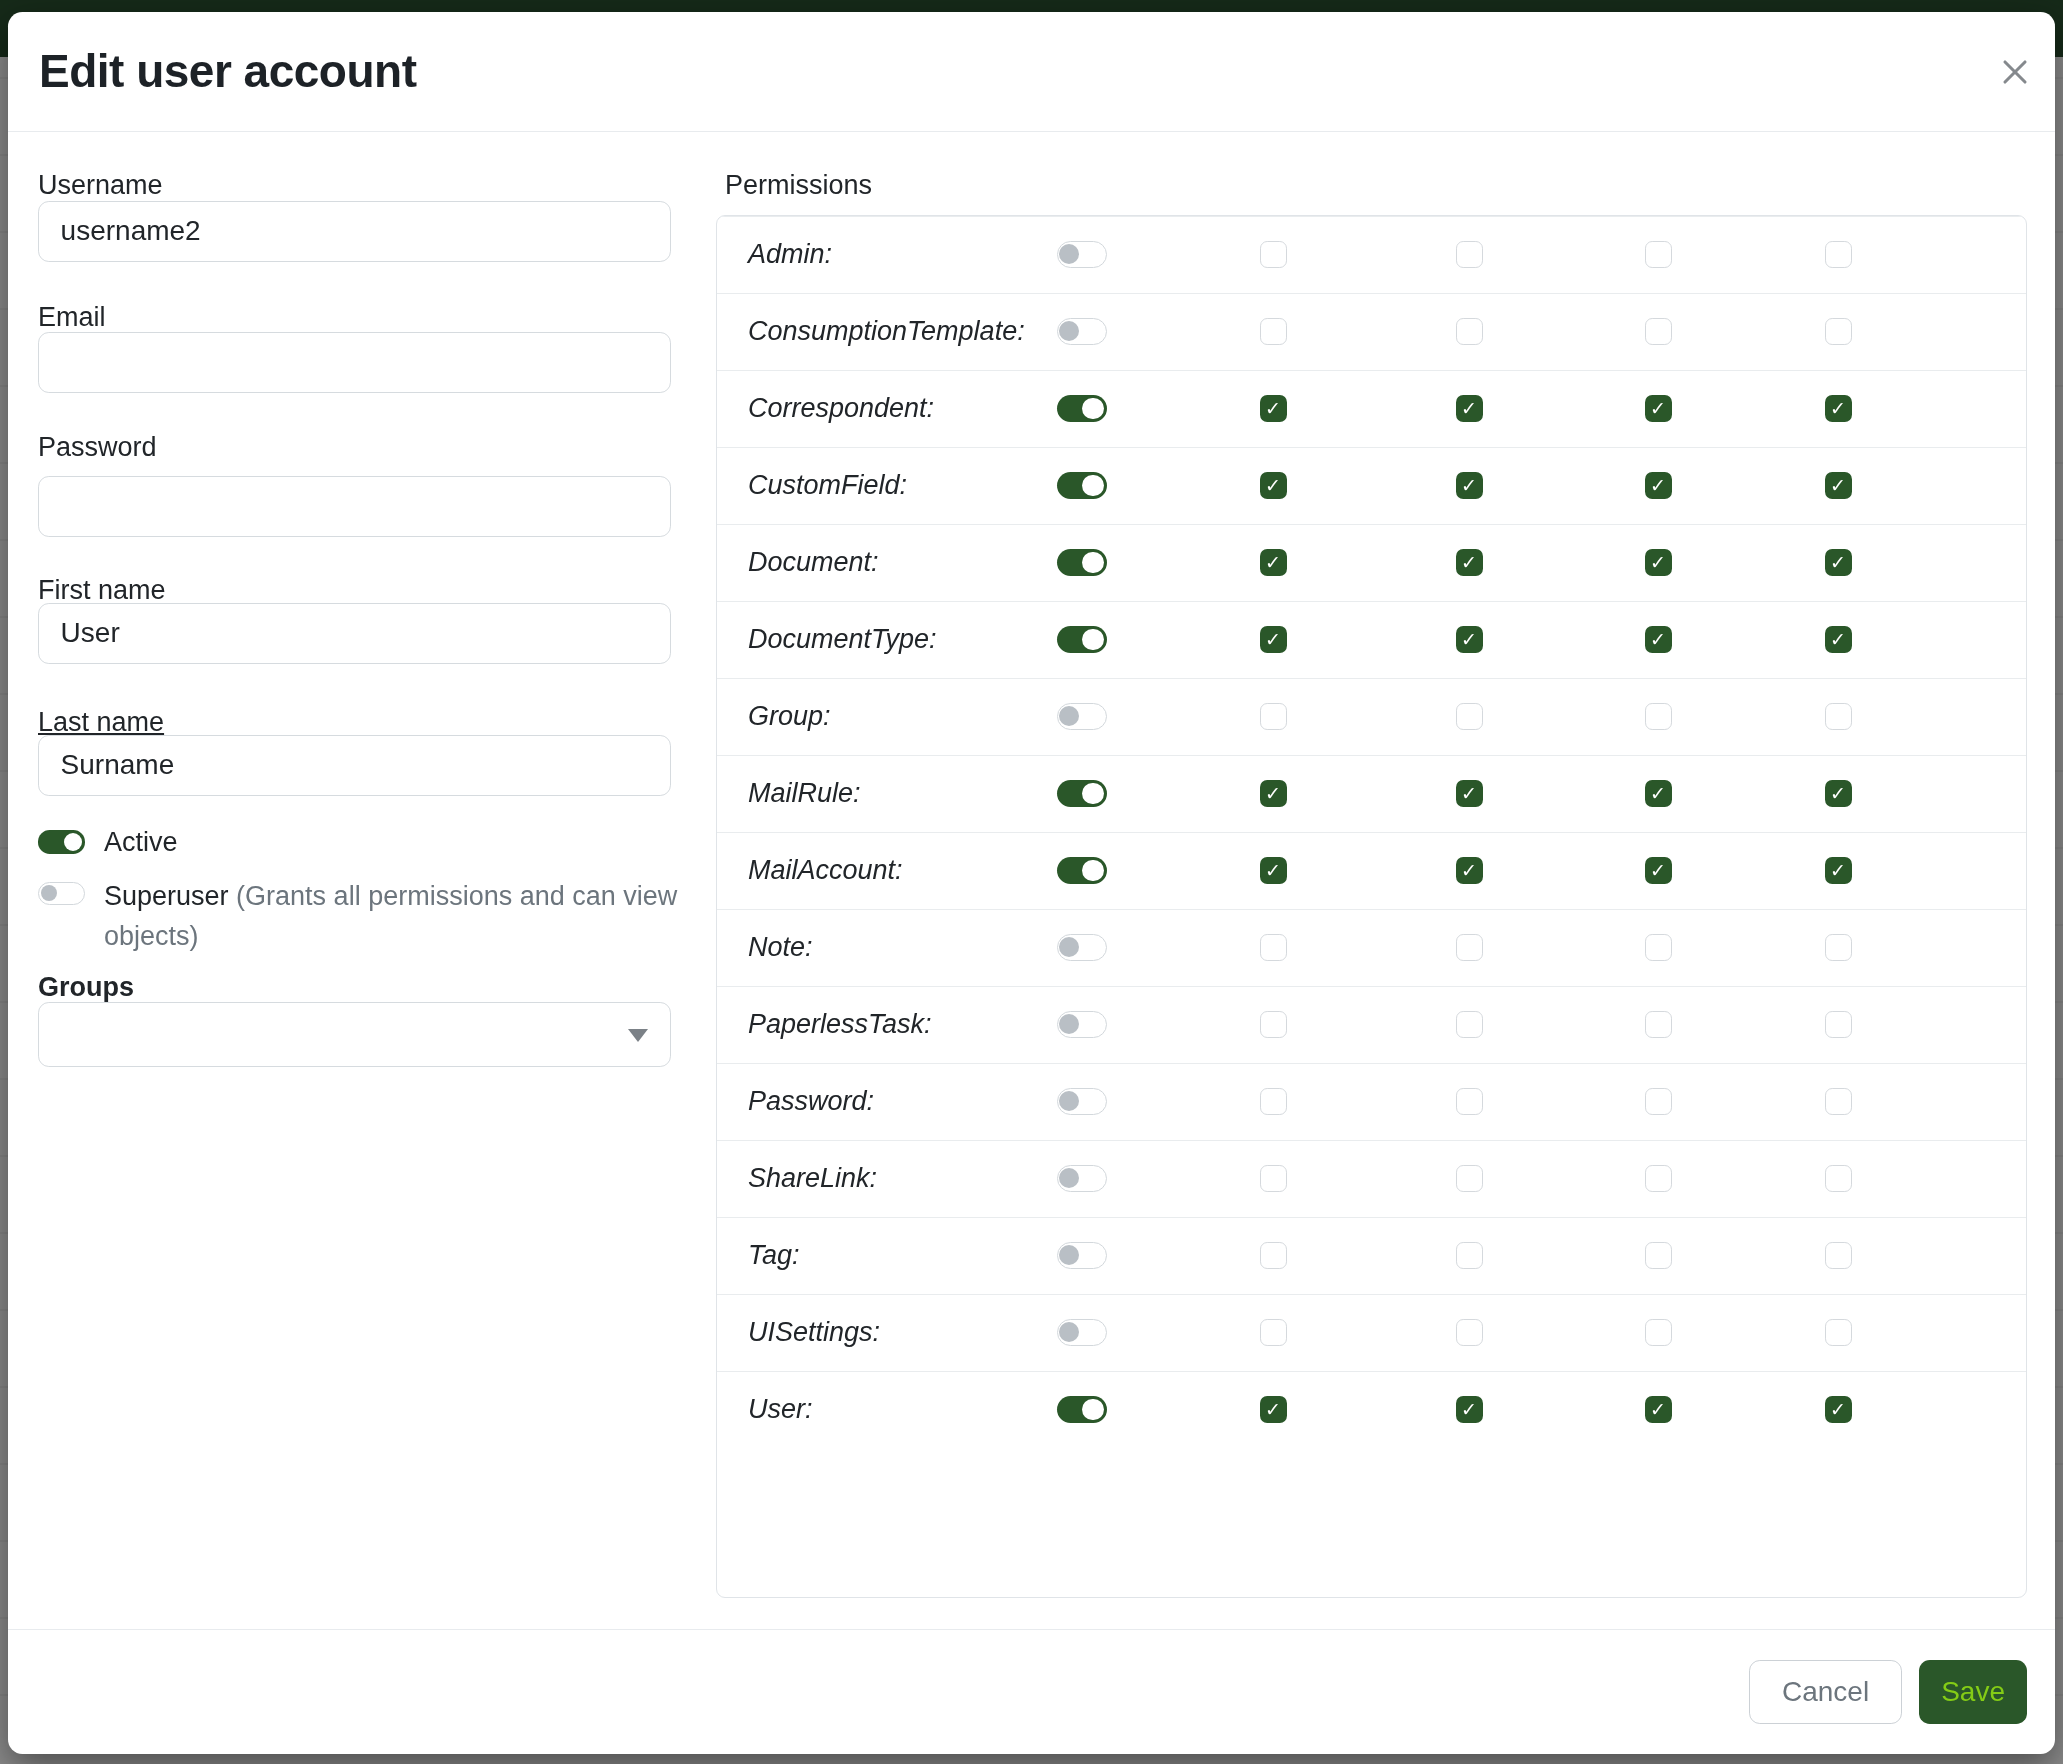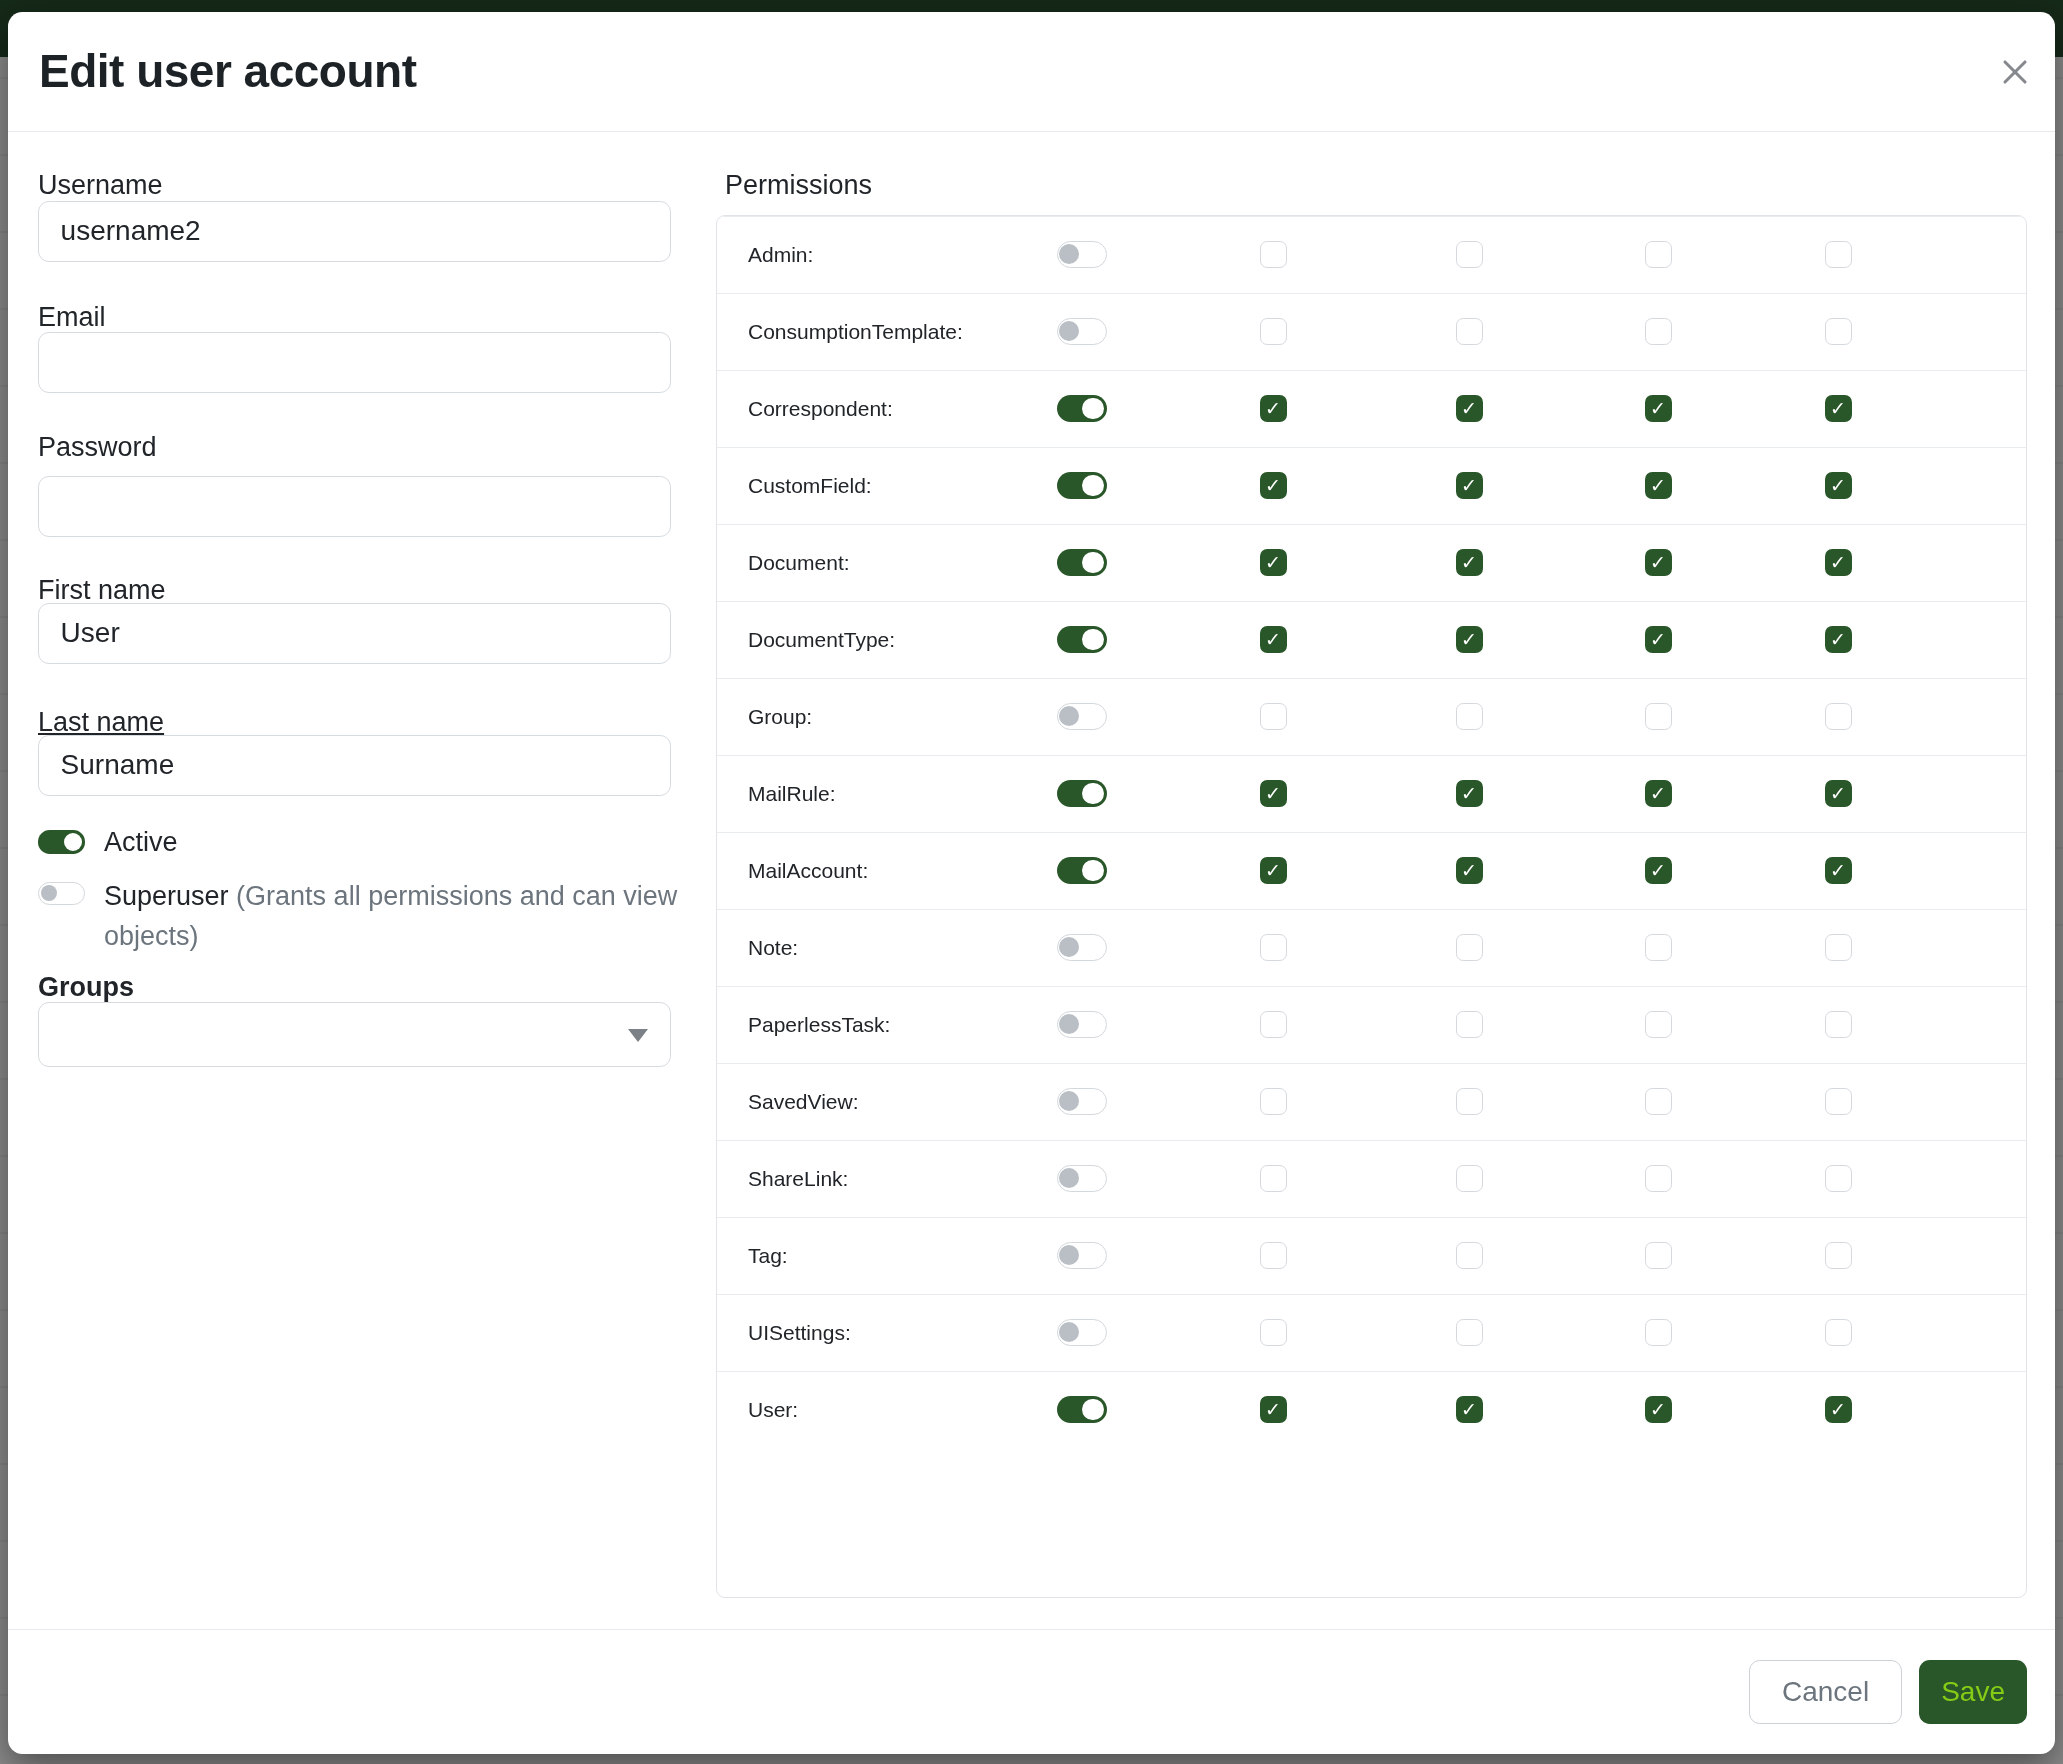--- a/index.html
+++ b/index.html
@@ -88,21 +88,21 @@
   .ptable{
     position:absolute;left:0;top:203px;width:1311px;height:1383px;
     border:1.8px solid #e0e4e8;border-radius:9px;background:#fff;overflow:hidden;
   }
   .phead,.prow{
     display:grid;
     grid-template-columns:270px 189px 194px 198px 180px 180px 1fr;
     align-items:center;
   }
   .phead{height:67px;font-size:27px;color:#212529;}
-  .prow{height:77px;border-top:1.8px solid #e9ecee;font-size:21px;color:#212529;}
+  .prow{height:77px;border-top:1.8px solid #e9ecee;font-size:27px;color:#212529;font-style:italic;}
   .ptname{padding-left:31px;text-align:left;}
   .pc{text-align:center;}
   .pcell{display:flex;justify-content:center;align-items:center;}
   
   .modal-footer{
     position:absolute;left:0;top:1617px;width:100%;height:125px;
     border-top:1.8px solid #e8ebee;
     display:flex;align-items:center;justify-content:flex-end;gap:17px;
     padding-right:28px;
   }
@@ -398,21 +398,21 @@
             </span>
             <span class="pcell">
               <span class="cb off"></span>
             </span>
             <span class="pcell">
               <span class="cb off"></span>
             </span>
             <span></span>
           </div>
           <div class="prow">
-            <span class="ptname">SavedView:</span>
+            <span class="ptname">Password:</span>
             <span class="pcell">
               <span class="sw lg off">
                 <span class="knob"></span>
               </span>
             </span>
             <span class="pcell">
               <span class="cb off"></span>
             </span>
             <span class="pcell">
               <span class="cb off"></span>

